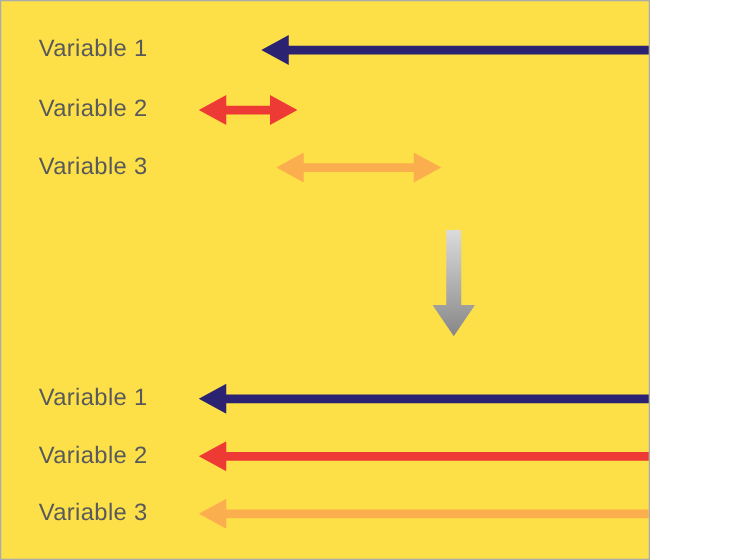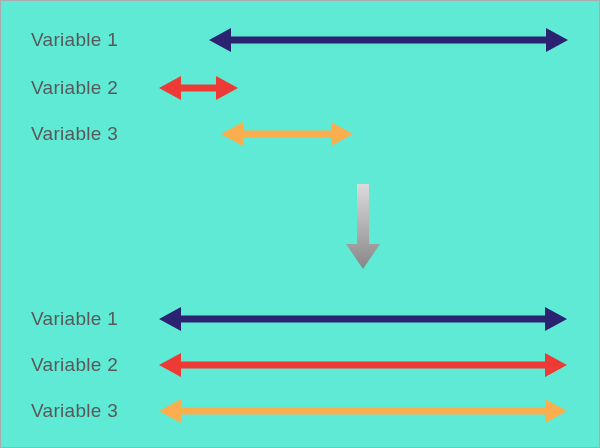--- a/index.html
+++ b/index.html
@@ -2,25 +2,25 @@
 <html><head>
 <meta charset="utf-8">
 <style>
   html, body {
     margin: 0;
     padding: 0;
     background: #ffffff;
   }
   .figure {
     position: relative;
-    width: 600px;
+    width: 520px;
     height: 448px;
     box-sizing: border-box;
     border: 1px solid #a9abad;
-    background: #5eead4;
+    background: #fde047;
     overflow: hidden;
     font-family: "Liberation Sans", "DejaVu Sans", sans-serif;
   }
   .var-label {
     position: absolute;
     left: 30px;
     height: 24px;
     line-height: 24px;
     font-size: 19px;
     font-weight: 400;

